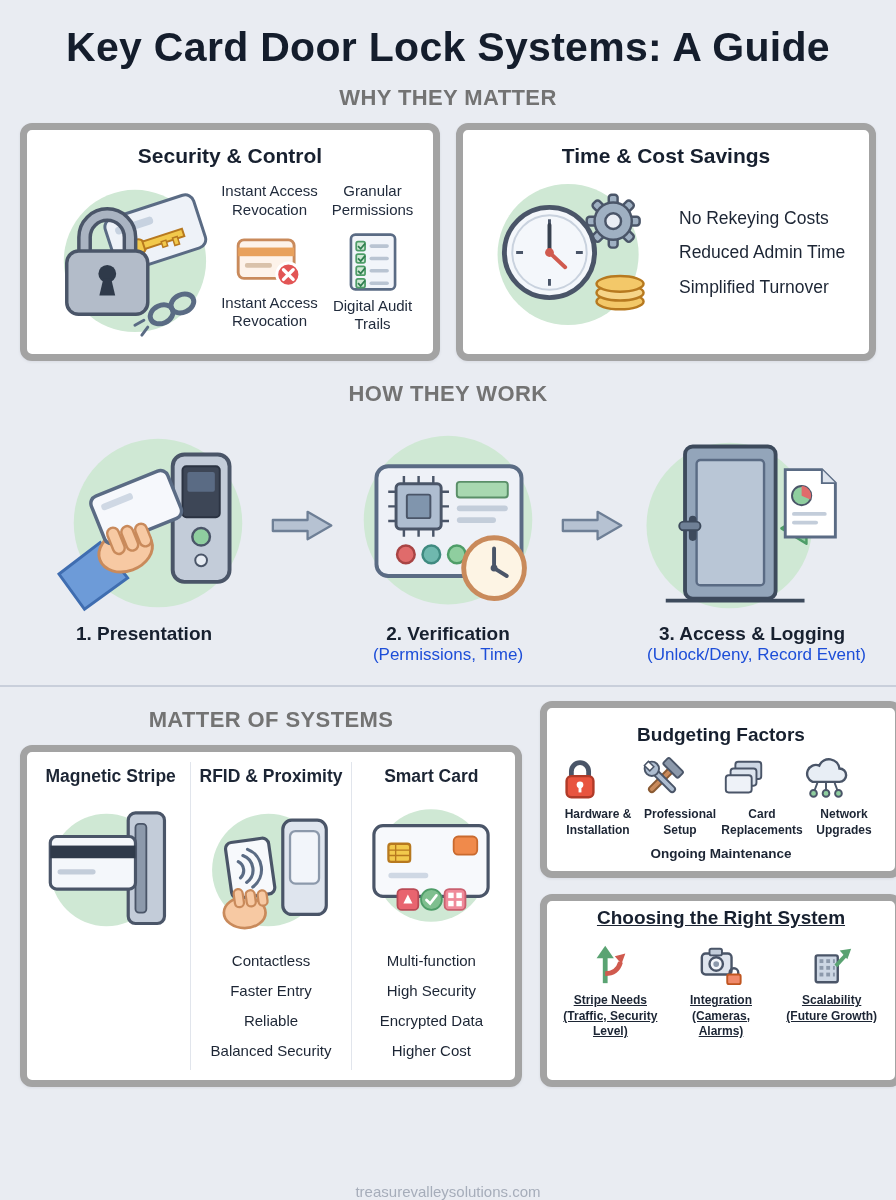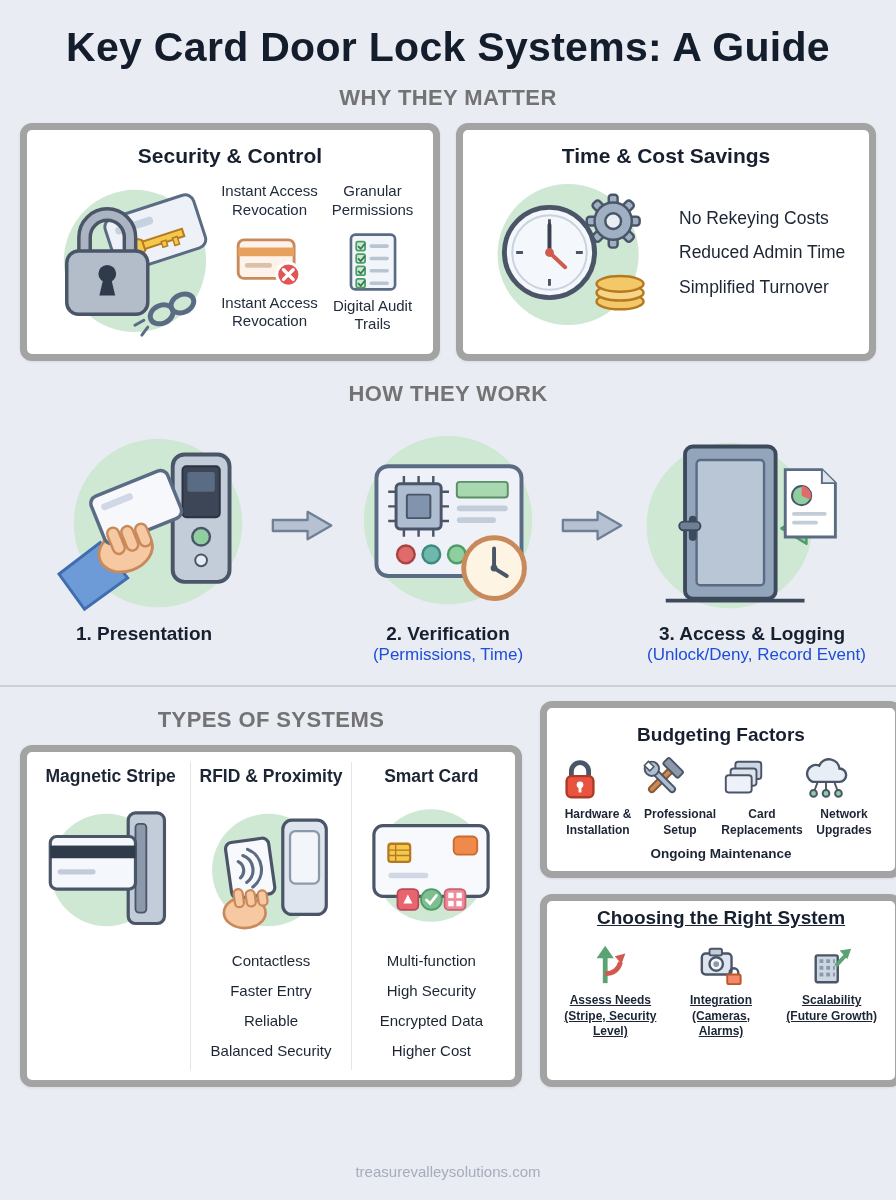--- a/index.html
+++ b/index.html
@@ -43,21 +43,21 @@
   .type-title{ font-size:17.5px; font-weight:bold; margin-bottom:6px; white-space:nowrap;}
   .type-bullets{ margin-top:8px; font-size:15px; line-height:2.0; color:#1c2534;}
   .budget-card{ padding:12px 10px 10px; }
   .budget-row{ display:flex; justify-content:space-between; margin-top:10px; }
   .budget-item{ width:82px; display:flex; flex-direction:column; align-items:flex-start; gap:5px; font-size:12px; font-weight:bold; text-align:center; line-height:1.3; color:#1c2534;}
   .budget-note{ text-align:center; font-size:13.5px; font-weight:bold; margin-top:8px; color:#1c2534;}
   .choose-card{ margin-top:16px; padding:2px 8px 10px; flex:1;text-decoration:underline;}
   .choose-row{ display:flex; justify-content:space-around; margin-top:12px;}
   .choose-item{ width:104px; display:flex; flex-direction:column; align-items:center; gap:6px; font-size:12px; font-weight:bold; text-align:center; line-height:1.3; color:#1c2534;}
   .small-title{ font-size:19px; }
-  .footer{ margin-top:auto; text-align:center; color:#a6adba; font-size:15px; padding-bottom:20px;}
+  .footer{ margin-top:auto; text-align:center; color:#a6adba; font-size:15px; padding-bottom:0;}
   svg{ display:block; margin:0 auto;}
 </style>
 </head>
 <body>
 
 <div class="page">
 
   <h1 class="page-title">Key Card Door Lock Systems: A Guide</h1>
 
   <div class="section-heading">WHY THEY MATTER</div>
@@ -257,21 +257,21 @@
       <div class="main">3. Access &amp; Logging</div>
       <div class="sub">(Unlock/Deny, Record Event)</div>
     </div>
   </div>
 
   <div class="divider"></div>
 
   <div class="bottom-row">
 
     <div class="bottom-left">
-      <div class="section-heading">TYPES OF SYSTEMS</div>
+      <div class="section-heading">MATTER OF SYSTEMS</div>
       <div class="card types-card">
 
         <div class="type-col">
           <div class="type-title">Magnetic Stripe</div>
           <span>
             <svg viewBox="0 0 150 160" width="136" height="145">
               <circle cx="70" cy="85" r="62" fill="#cfe8d4"></circle>
               <rect x="94" y="22" width="40" height="122" rx="8" fill="#c3ccd9" stroke="#4a5568" stroke-width="3.5"></rect>
               <rect x="102" y="34" width="12" height="98" rx="4" fill="#8c99ab" stroke="#4a5568" stroke-width="2"></rect>
               <rect x="8" y="48" width="94" height="58" rx="7" fill="#f4f7fb" stroke="#4a5568" stroke-width="3.5"></rect>
@@ -406,21 +406,21 @@
         <div class="choose-row">
           <div class="choose-item">
             <span>
               <svg viewBox="0 0 48 48" width="46" height="46">
                 <path d="M19,44 V16" stroke="#5aa372" stroke-width="5"></path>
                 <path d="M19,5 l-9,13 h18 z" fill="#5aa372"></path>
                 <path d="M19,34 C28,34 33,29 35,22" stroke="#d05a4e" stroke-width="5" fill="none"></path>
                 <path d="M40,13 l-11,3 l7,8 z" fill="#d05a4e"></path>
               </svg>
             </span>
-            <span>Assess Needs (Stripe, Security Level)</span>
+            <span>Stripe Needs (Traffic, Security Level)</span>
           </div>
           <div class="choose-item">
             <span>
               <svg viewBox="0 0 48 48" width="46" height="46">
                 <rect x="4" y="13" width="31" height="22" rx="4" fill="#dfe5ee" stroke="#4a5568" stroke-width="2.5"></rect>
                 <rect x="12" y="8" width="13" height="7" rx="2" fill="#c3cdda" stroke="#4a5568" stroke-width="2"></rect>
                 <circle cx="19" cy="24" r="7" fill="#f4f7fb" stroke="#4a5568" stroke-width="2.5"></circle>
                 <circle cx="19" cy="24" r="3" fill="#8c99ab"></circle>
                 <path d="M33,36 v-3 a4.5,4.5 0 0 1 9,0 v3" fill="none" stroke="#4a5568" stroke-width="2.5"></path>
                 <rect x="30.5" y="35" width="14" height="10" rx="2" fill="#f08a6b" stroke="#c05621" stroke-width="2"></rect>

